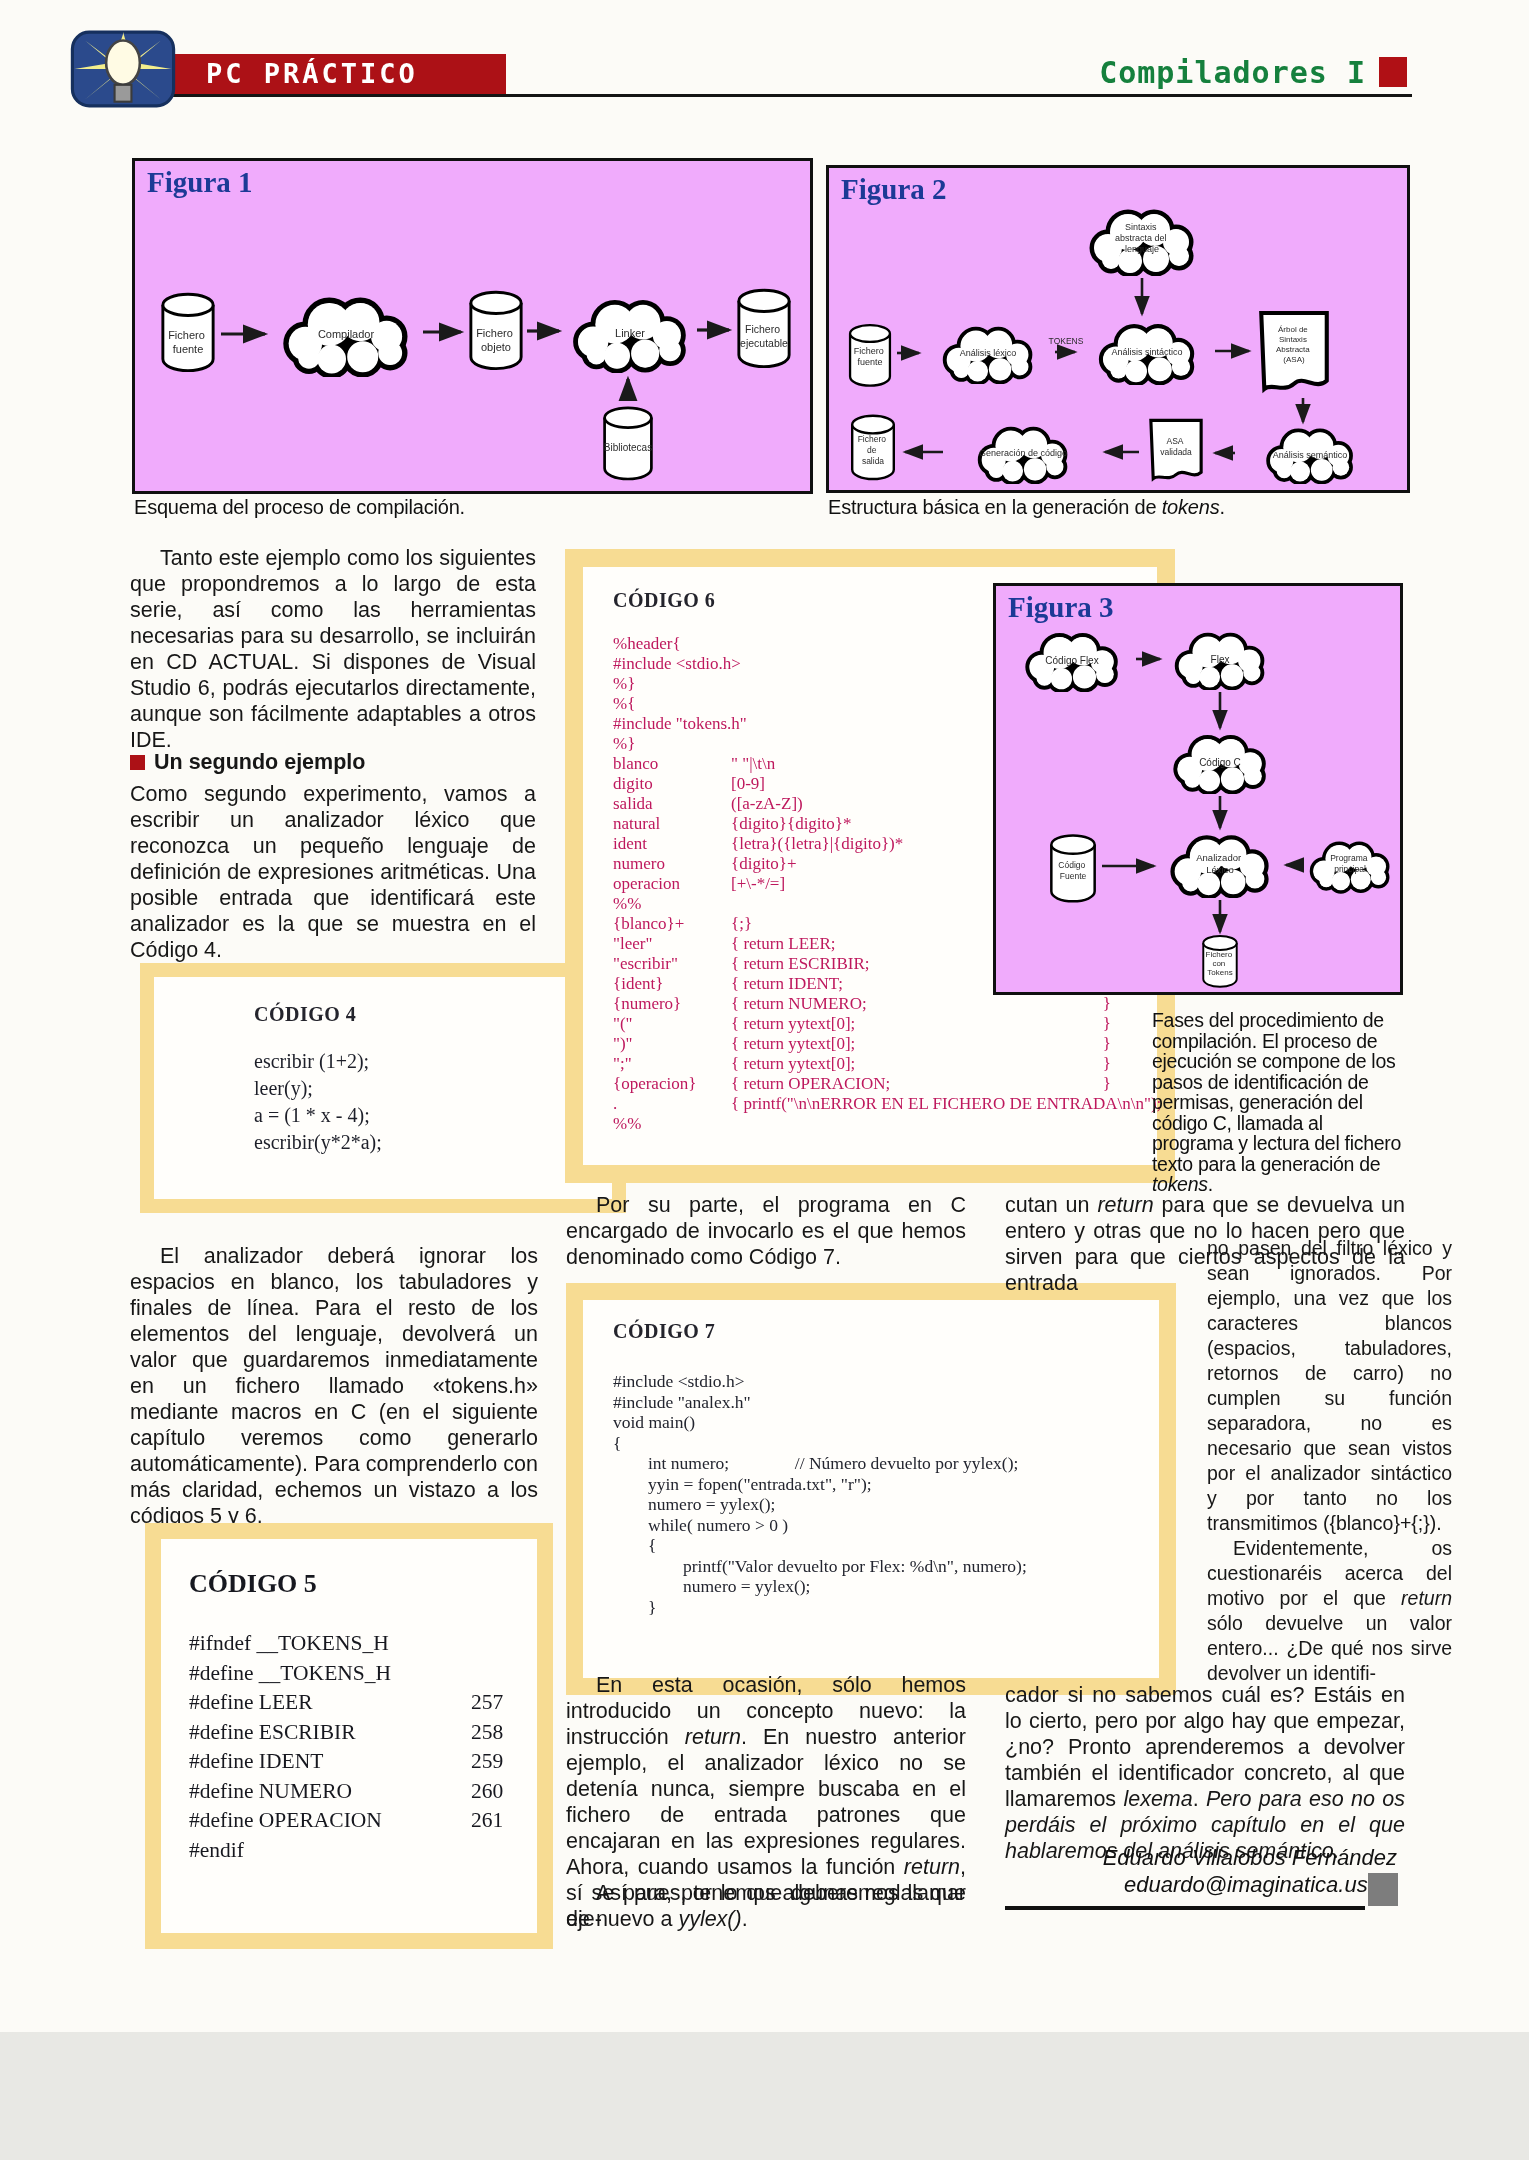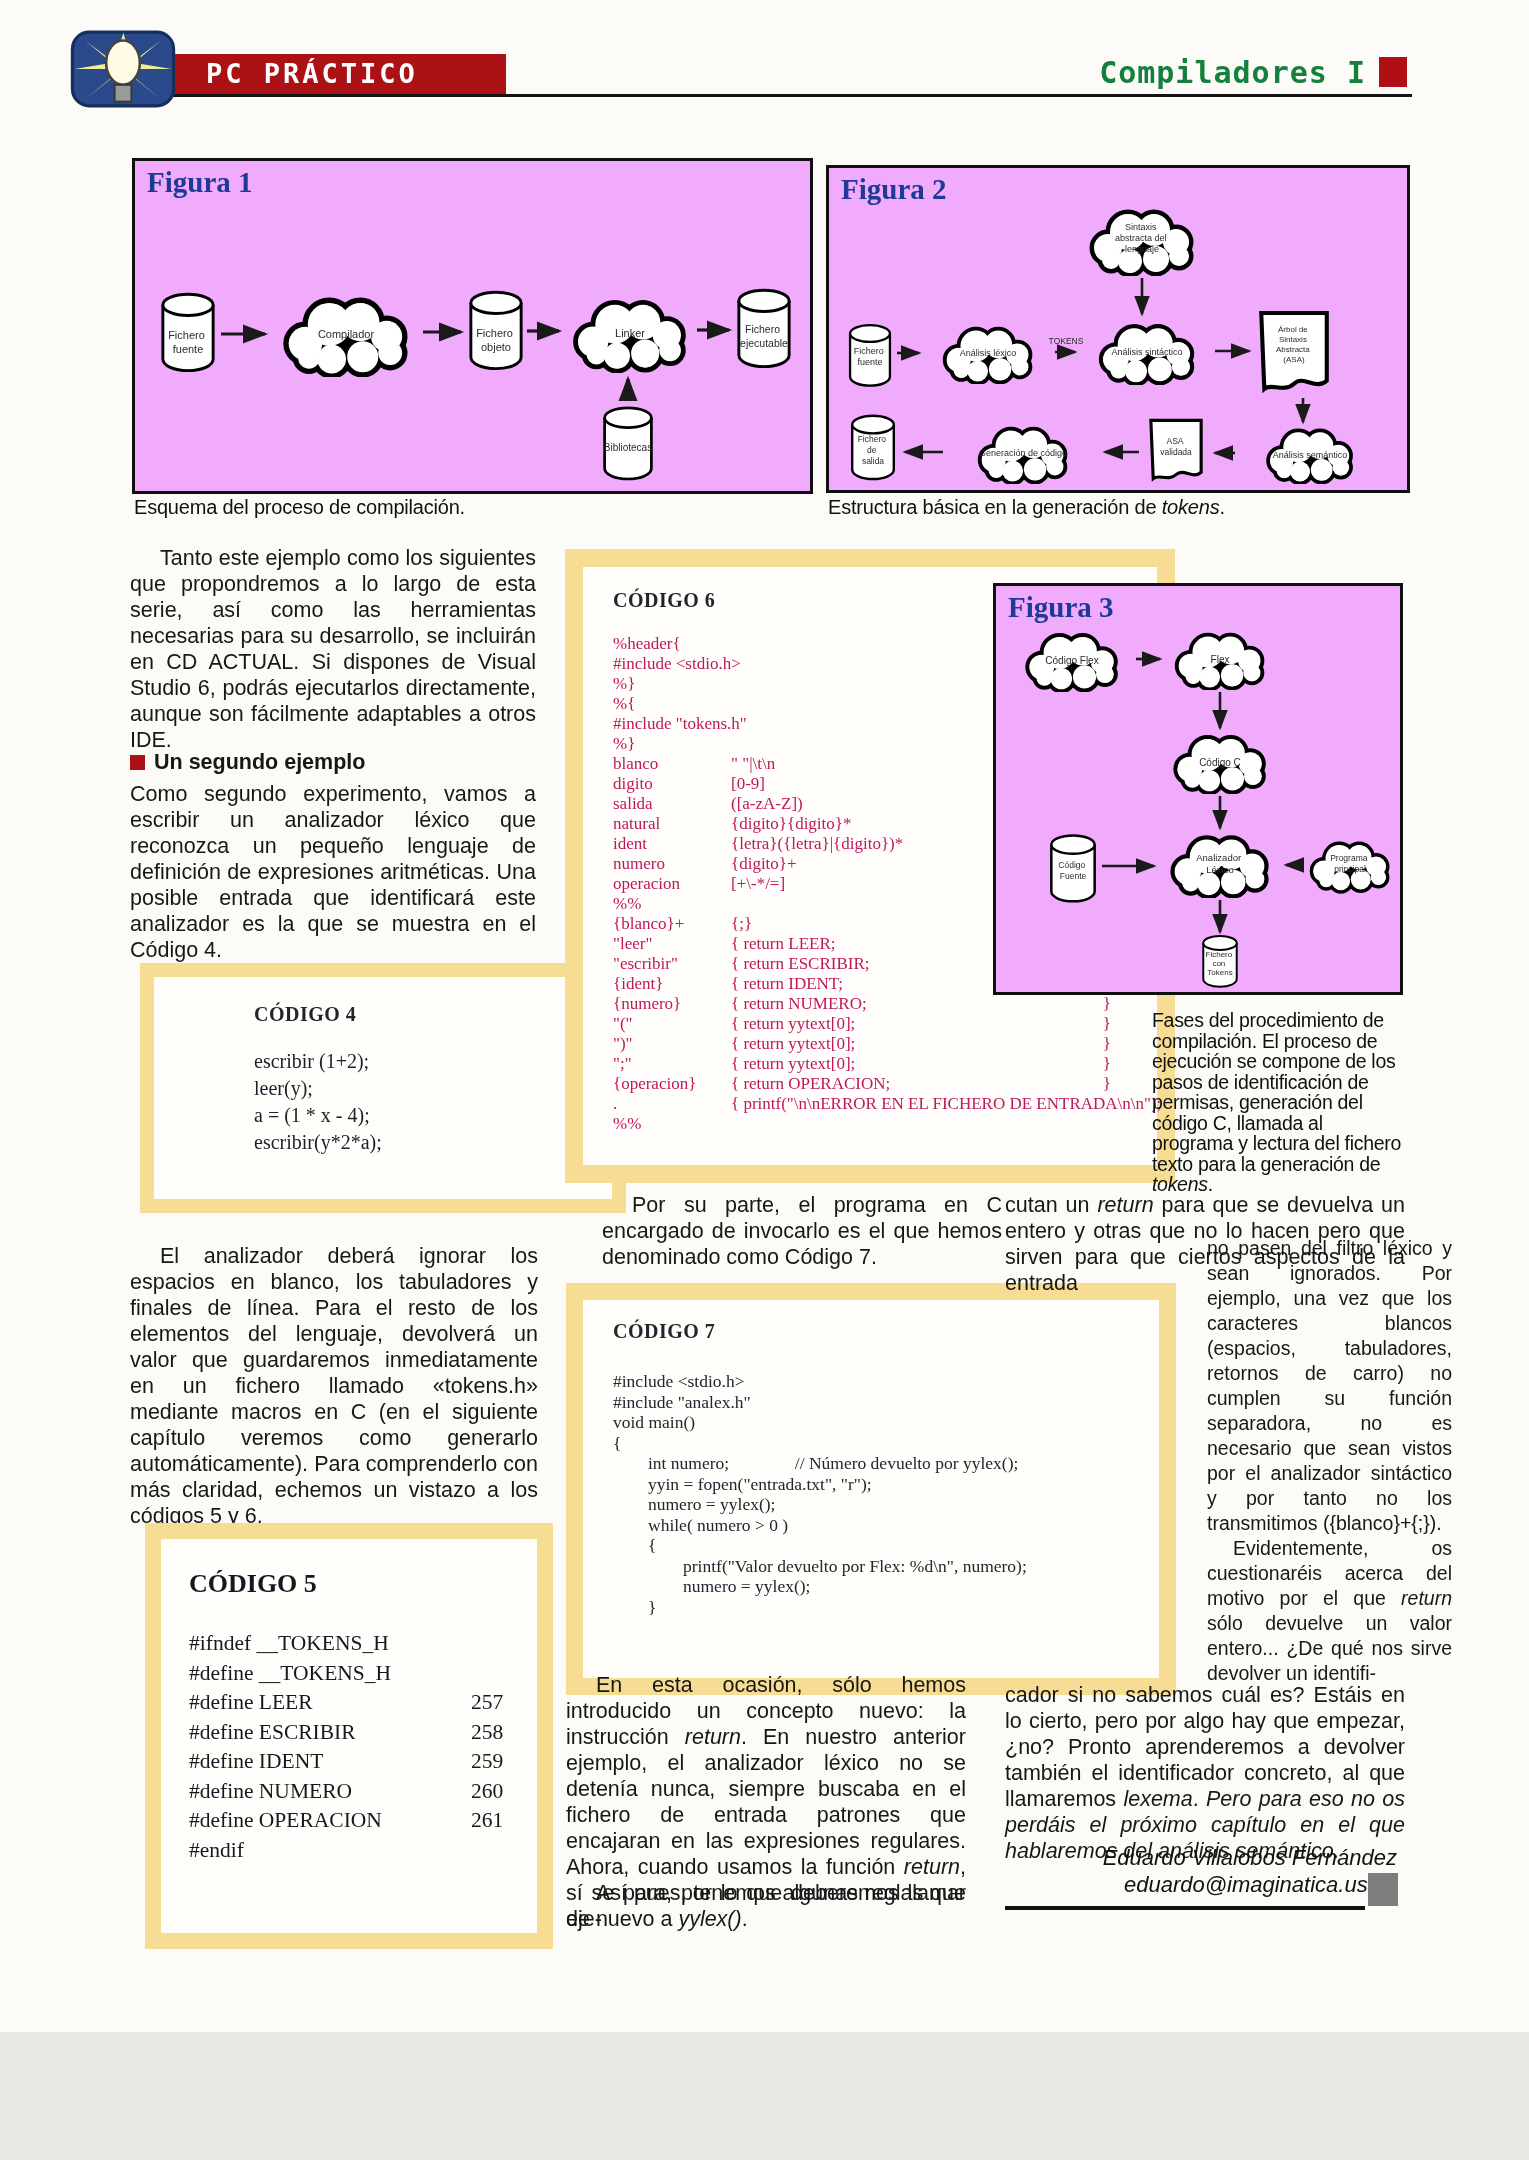--- a/index.html
+++ b/index.html
@@ -458,21 +458,21 @@
       <use href="#cyl" x="196" y="316" width="56" height="54"></use>
       <text class="nlabel" font-size="8" text-anchor="middle">
         <tspan x="224" y="339">Fichero</tspan>
         <tspan x="224" y="348">con</tspan>
         <tspan x="224" y="357">Tokens</tspan>
       </text>
     </svg>
   </div>
   <div class="caption sidecap" style="left:1152px;top:1010px;width:256px;"><span>Fases del procedimiento de compilación. El proceso de ejecución se compone de los pasos de identificación de permisas, generación del código C, llamada al programa y lectura del fichero texto para la generación de </span><span class="it">tokens</span><span>.</span></div>
 
-  <p class="abs indent" style="left:566px;top:1192px;width:400px;margin-left:36px;">Por su parte, el programa en C encargado de invocarlo es el que hemos denominado como Código 7.</p>
+  <p class="abs indent" style="left:566px;top:1192px;width:400px;">Por su parte, el programa en C encargado de invocarlo es el que hemos denominado como Código 7.</p>
 
   <div class="codebox" style="left:566px;top:1283px;width:546px;height:358px;border-width:17px;padding:20px 0 0 30px;">
     <div class="codetitle" style="margin-bottom:28px;">CÓDIGO 7</div>
     <div>
 
     <div class="c7line">#include &lt;stdio.h&gt;</div>
         <div class="c7line">#include "analex.h"</div>
         <div class="c7line">void main()</div>
         <div class="c7line">{</div>
         <div class="c7line">        int numero;               // Número devuelto por yylex();</div>

